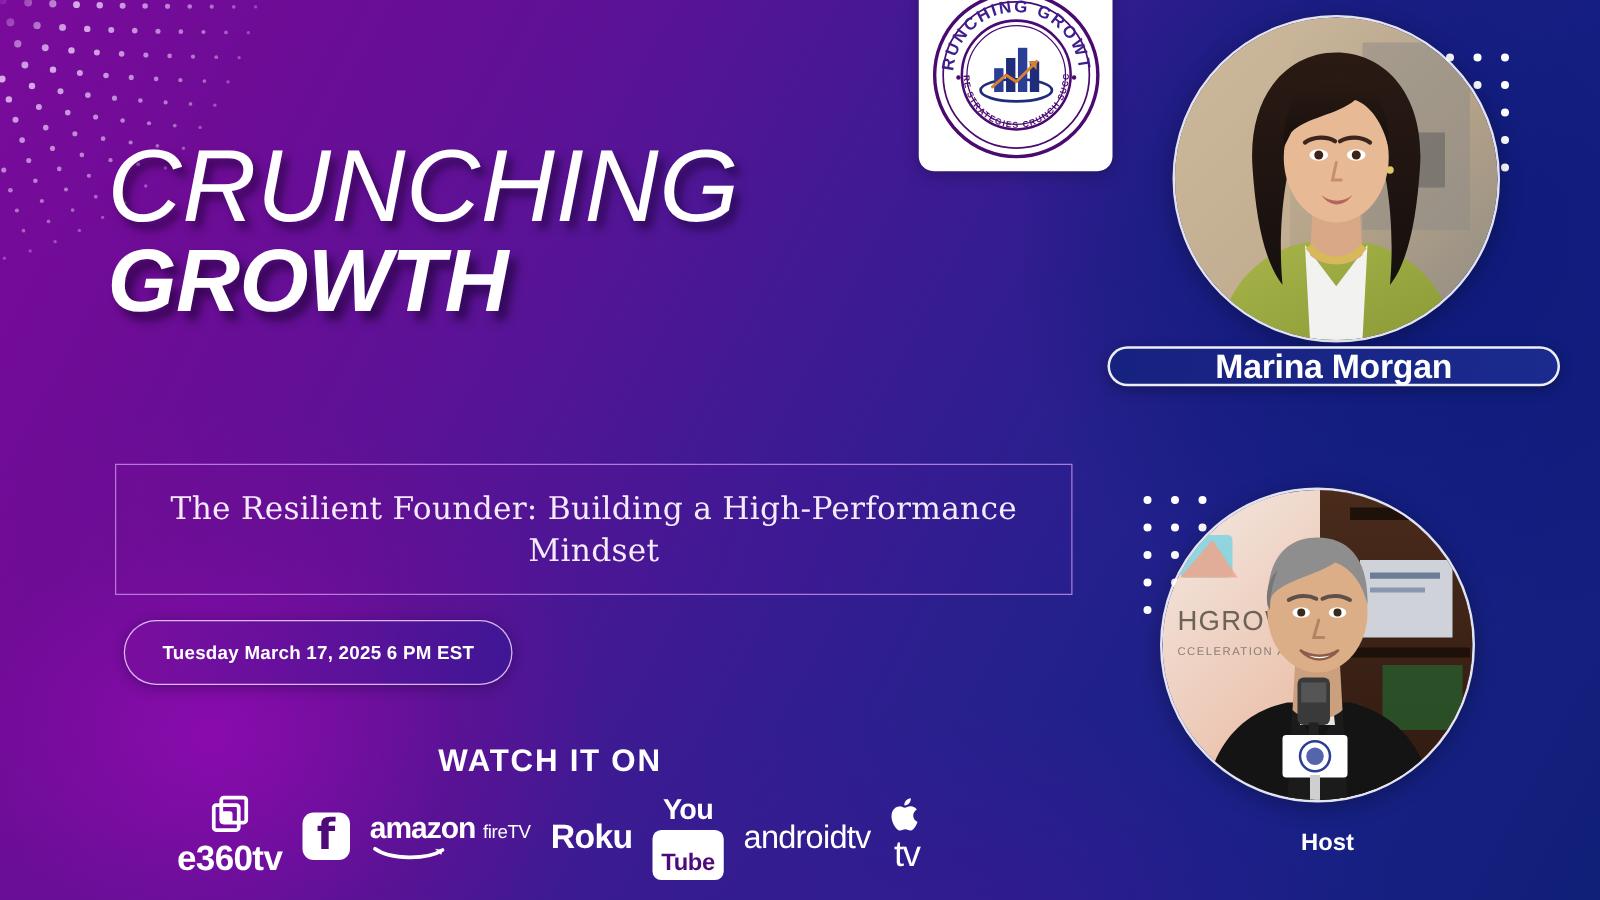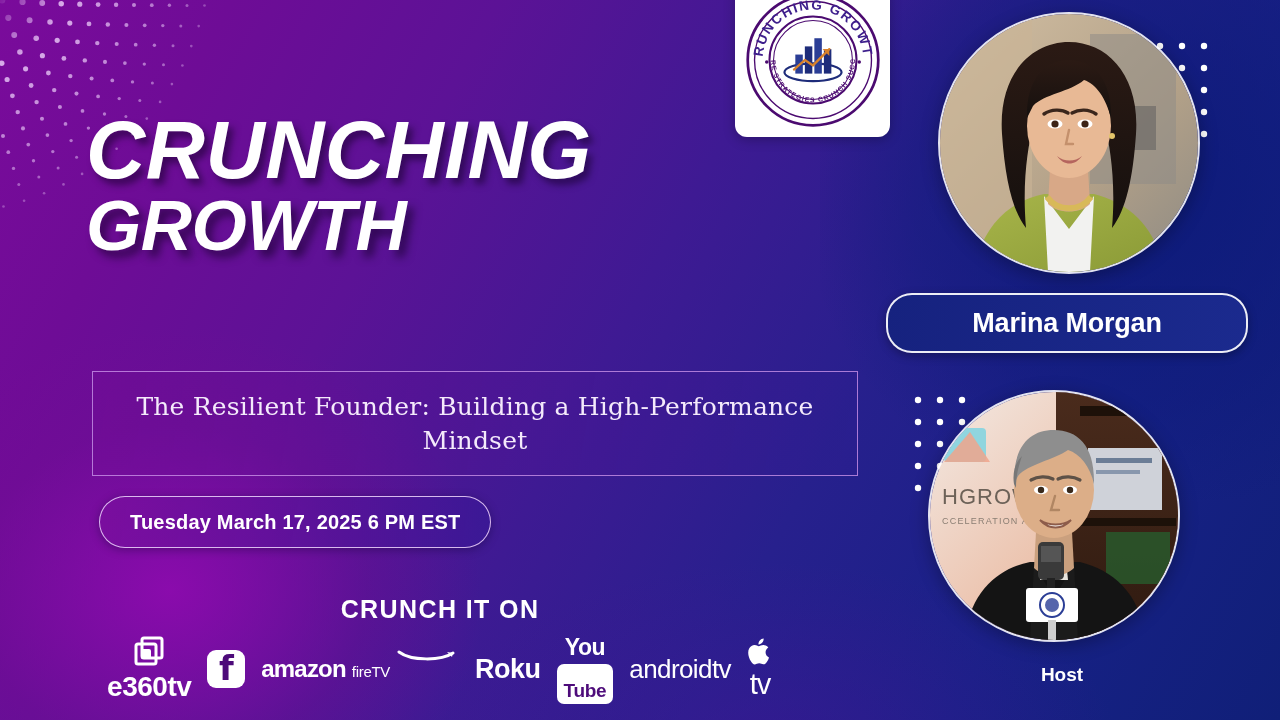--- a/index.html
+++ b/index.html
@@ -37,21 +37,21 @@
   
   .dotgrid{position:absolute;pointer-events:none;}
   .dotgrid-guest{right:58px;top:38px;}
   .dotgrid-host{left:910px;top:392px;}
 
   
   .left{position:absolute;left:0;top:0;width:880px;height:720px;}
 
   .title-wrap{position:absolute;left:86px;top:112px;width:640px;}
   .title-1{
-    font-size:82px;line-height:.93;font-weight:700;font-style:italic;
+    font-size:82px;line-height:.93;font-weight:400;font-style:italic;
     color:#ffffff;letter-spacing:.5px;
     text-shadow:5px 6px 7px rgba(20,0,40,.55);
     white-space:nowrap;
   }
   .title-2{
     font-size:71px;line-height:.95;font-weight:bold;font-style:italic;
     color:#ffffff;letter-spacing:-.5px;margin-top:4px;
     text-shadow:6px 7px 8px rgba(20,0,40,.6);
     white-space:nowrap;
   }
@@ -72,21 +72,21 @@
   }
 
   .date-pill{
     position:absolute;left:99px;top:496px;height:50px;
     display:inline-flex;align-items:center;justify-content:center;
     padding:0 30px;border-radius:26px;
     border:1.6px solid rgba(228,200,245,.92);
     background:linear-gradient(100deg,rgba(123,14,158,.75) 0%,rgba(56,24,150,.72) 100%);
     box-shadow:0 2px 10px rgba(10,0,40,.35);
   }
-  .date-text{font-size:20px;font-weight:bold;color:#ffffff;letter-spacing:.2px;white-space:nowrap;}
+  .date-text{font-size:15px;font-weight:bold;color:#ffffff;letter-spacing:.2px;white-space:nowrap;}
 
   .watch-on{
     position:absolute;left:0;top:595px;width:880px;text-align:center;
     font-size:25px;font-weight:bold;color:#ffffff;letter-spacing:1.4px;
   }
   .platforms{
     position:absolute;left:0;top:634px;width:880px;
     display:flex;align-items:center;justify-content:center;gap:16px;
     color:#fff;
   }
@@ -96,21 +96,21 @@
   .e360-icon{width:30px;height:30px;position:relative;}
   .e360-txt{font-size:28px;font-weight:bold;letter-spacing:-.5px;color:#fff;}
   
   .fb{width:38px;height:38px;background:#fff;border-radius:9px;position:relative;}
   .fb::after{
     content:"f";position:absolute;left:0;right:0;top:50%;transform:translateY(-52%);
     text-align:center;font-family:"DejaVu Sans",sans-serif;font-weight:bold;
     font-size:34px;line-height:1;color:#4d0b7a;
   }
   
-  .amz{display:flex;flex-direction:row;align-items:flex-start;}
+  .amz{display:flex;flex-direction:column;align-items:flex-start;}
   .amz-row{display:flex;align-items:baseline;gap:6px;}
   .amz-a{font-size:24px;font-weight:bold;letter-spacing:-.8px;color:#fff;}
   .amz-f{font-size:15px;font-weight:400;letter-spacing:-.3px;color:#fff;}
   .amz-smile{margin-top:-5px;margin-left:2px;}
   
   .roku{font-size:27px;font-weight:bold;letter-spacing:-.5px;color:#fff;}
   
   .yt{display:flex;align-items:center;gap:3px;}
   .yt-you{font-size:23px;font-weight:bold;letter-spacing:-.5px;color:#fff;}
   .yt-tube{
@@ -142,22 +142,22 @@
   .name-pill{
     position:absolute;box-sizing:border-box;
     display:flex;align-items:center;justify-content:center;
     border-radius:26px;border:2px solid rgba(255,255,255,.92);
     box-shadow:0 3px 10px rgba(0,0,0,.3);
   }
   .name-pill .nm{font-size:27px;font-weight:bold;color:#fff;white-space:nowrap;letter-spacing:-.2px;}
   .role{position:absolute;width:100%;text-align:center;font-size:19px;font-weight:bold;color:#fff;}
 
   .guest-avatar{left:938px;top:12px;width:258px;height:258px;}
-  .guest-pill{left:886px;top:277px;width:362px;height:60px;
-    background:linear-gradient(100deg,#16227f 0%,#1b2a8e 100%);margin-top:16px;}
+  .guest-pill{left:886px;top:277px;width:362px;height:32px;
+    background:linear-gradient(100deg,#16227f 0%,#1b2a8e 100%);}
   .guest-role{left:886px;top:330px;width:362px;}
 
   .host-avatar{left:928px;top:390px;width:248px;height:248px;}
   .host-pill{left:936px;top:612px;width:252px;height:45px;
     background:linear-gradient(100deg,#7c0f9e 0%,#8d17ad 100%);}
   .host-role{left:936px;top:664px;width:252px;}
 </style>
 </head>
 <body>
 
@@ -521,21 +521,21 @@
     </div>
 
     <div class="subtitle-box">
       <div class="subtitle-text">The Resilient Founder: Building a High-Performance Mindset</div>
     </div>
 
     <div class="date-pill">
       <span class="date-text">Tuesday March 17, 2025 6 PM EST</span>
     </div>
 
-    <div class="watch-on">CRUNCH IT ON</div>
+    <div class="watch-on">WATCH IT ON</div>
 
     <div class="platforms">
 
       <div class="plat">
         <svg class="e360-icon" viewBox="0 0 30 30">
           <path d="M10 2 H26 A2 2 0 0 1 28 4 V20 A2 2 0 0 1 26 22 H10 A2 2 0 0 1 8 20 V4 A2 2 0 0 1 10 2 Z" fill="none" stroke="#ffffff" stroke-width="3"></path>
           <path d="M4 8 H20 A2 2 0 0 1 22 10 V26 A2 2 0 0 1 20 28 H4 A2 2 0 0 1 2 26 V10 A2 2 0 0 1 4 8 Z" fill="none" stroke="#ffffff" stroke-width="3"></path>
           <rect x="7" y="13" width="10" height="10" rx="2" fill="#ffffff"></rect>
         </svg>
         <span class="e360-txt">e360tv</span>

